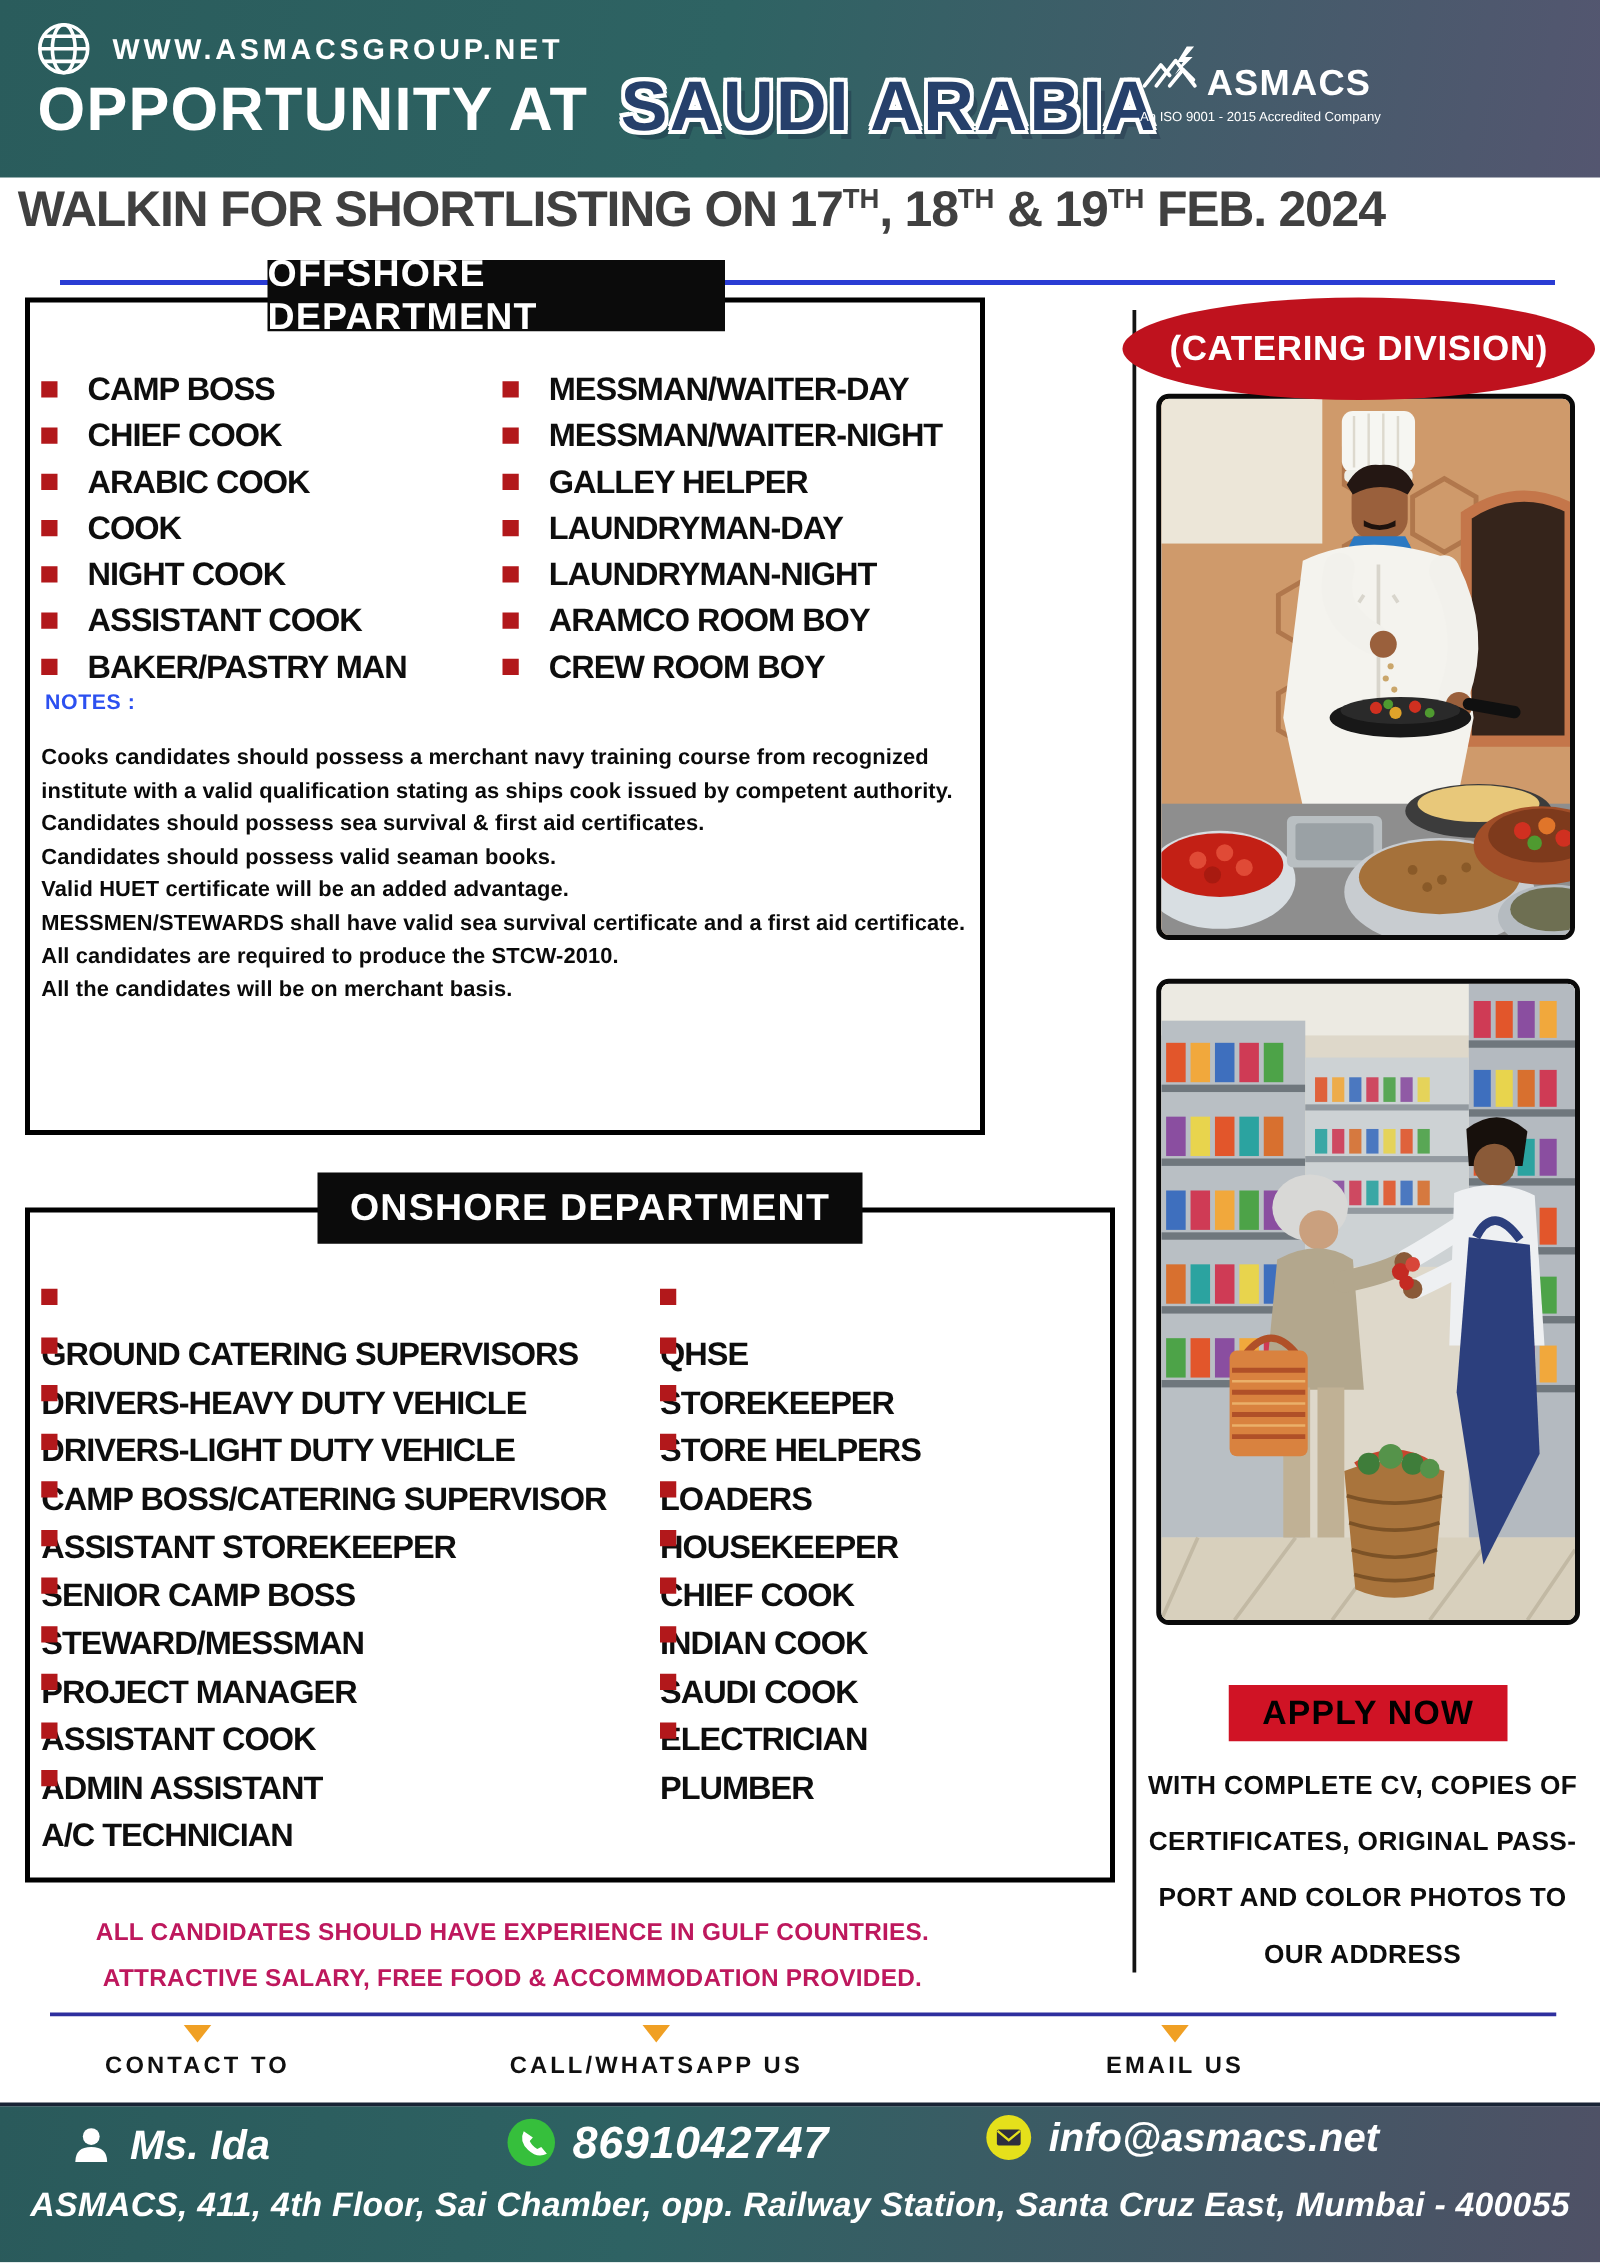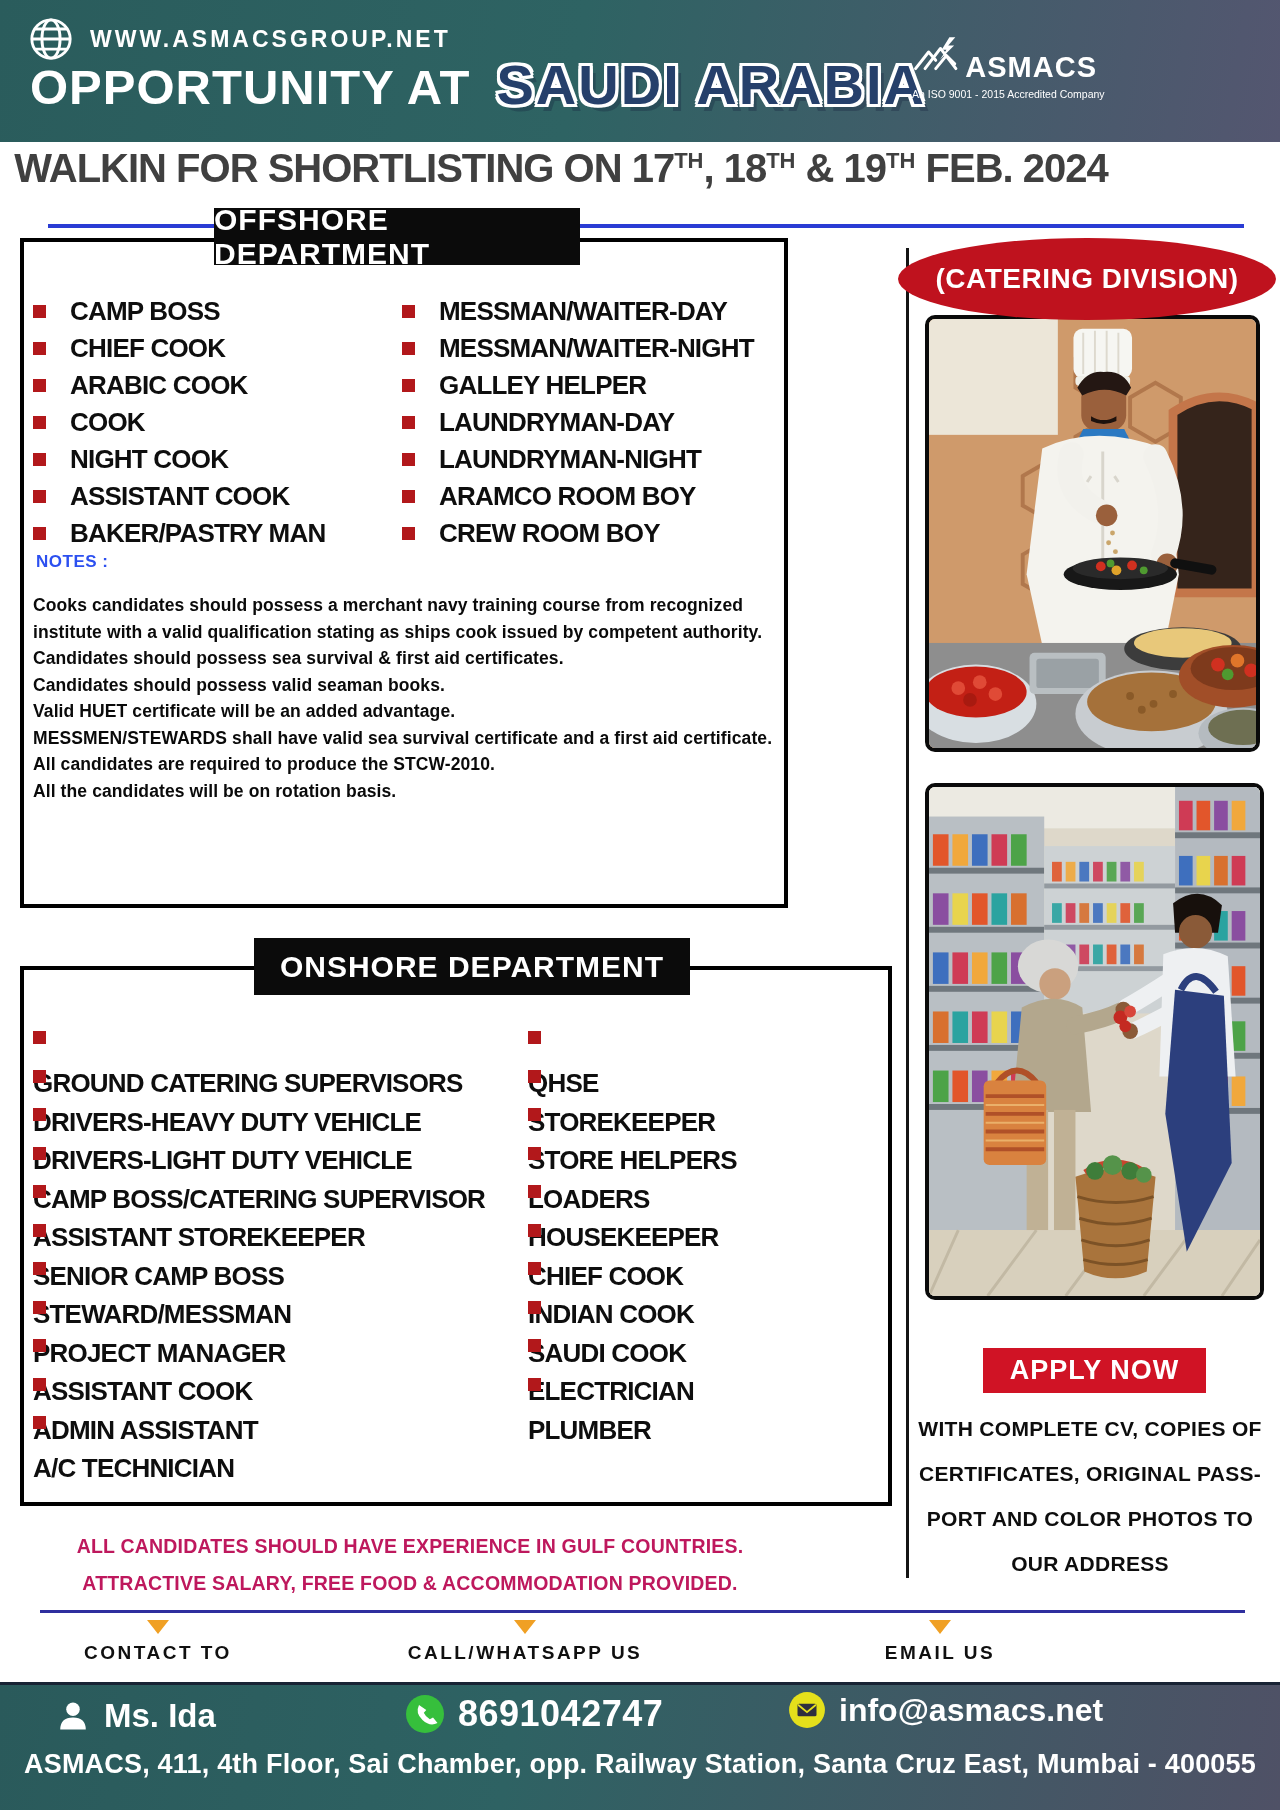--- a/index.html
+++ b/index.html
@@ -56,21 +56,21 @@
 
   
   .v-divider{position:absolute;left:906px;top:248px;width:3px;height:1330px;background:#141414;}
   .catering-badge{position:absolute;left:898px;top:238px;width:378px;height:82px;background:#bf121e;border-radius:50%;
     display:flex;align-items:center;justify-content:center;color:#fff;font-size:28px;font-weight:bold;letter-spacing:.5px;z-index:4;}
   .photo{position:absolute;border:4px solid #0a0a0a;border-radius:10px;overflow:hidden;background:#ddd;z-index:2;}
   .photo svg{display:block;width:100%;height:100%;}
   .photo-chef{left:925px;top:315px;width:335px;height:437px;}
   .photo-grocery{left:925px;top:783px;width:339px;height:517px;}
 
-  .apply-btn{position:absolute;left:983px;top:1348px;width:223px;height:45px;background:#d01325;color:#ffffff;
+  .apply-btn{position:absolute;left:983px;top:1348px;width:223px;height:45px;background:#d01325;color:#000000;
     font-size:27px;font-weight:bold;letter-spacing:1px;display:flex;align-items:center;justify-content:center;border:none;cursor:pointer;}
   .apply-text{position:absolute;left:908px;top:1406px;width:364px;text-align:center;}
   .apply-line{font-size:21px;font-weight:600;color:#0d0d0d;line-height:45px;letter-spacing:.3px;}
 
   
   .gulf-lines{position:absolute;left:60px;top:1528px;width:700px;text-align:center;}
   .gulf-line{font-size:19.5px;font-weight:bold;color:#be185d;line-height:37px;letter-spacing:.2px;}
 
   .bottomline{position:absolute;left:40px;top:1610px;width:1205px;height:3px;background:#2e2f9e;}
 
@@ -78,21 +78,21 @@
   .contact-item{position:absolute;top:1620px;text-align:center;}
   .contact-item.c1{left:58px;width:200px;}
   .contact-item.c2{left:395px;width:260px;}
   .contact-item.c3{left:830px;width:220px;}
   .tri{width:0;height:0;border-left:11px solid transparent;border-right:11px solid transparent;
        border-top:14px solid #f0a024;margin:0 auto 8px;}
   .contact-label{font-size:19px;font-weight:bold;letter-spacing:2.5px;color:#101010;}
 
   
   .footer-band{position:absolute;left:0;top:1682px;width:1280px;height:128px;border-top:3px solid #182334;
-    background:linear-gradient(100deg,#2a5a5b 0%,#2e6263 40%,#4f5166 100%);color:#fff;}
+    background:linear-gradient(100deg,#2a5a5b 0%,#2e6263 40%,#4f5166 100%);color:#fff;font-style:italic;}
   .f-item{position:absolute;display:flex;align-items:center;gap:13px;}
   .f-name{left:55px;top:12px;}
   .f-phone{left:405px;top:8px;}
   .f-email{left:788px;top:6px;}
   .f-name .txt{font-size:33px;font-weight:bold;}
   .f-phone .txt{font-size:36px;font-weight:bold;letter-spacing:.5px;}
   .f-email .txt{font-size:32px;font-weight:bold;}
   .f-icon{display:block;}
   .f-address{position:absolute;left:0;top:64px;width:100%;text-align:center;font-size:27px;font-weight:600;letter-spacing:.2px;}
 </style>
@@ -199,21 +199,21 @@
     </div>
   <div class="notes-label">NOTES :</div>
   <div class="notes">
       <div class="note-line">Cooks candidates should possess a merchant navy training course from recognized</div>
       <div class="note-line">institute with a valid qualification stating as ships cook issued by competent authority.</div>
       <div class="note-line">Candidates should possess sea survival &amp; first aid certificates.</div>
       <div class="note-line">Candidates should possess valid seaman books.</div>
       <div class="note-line">Valid HUET certificate will be an added advantage.</div>
       <div class="note-line">MESSMEN/STEWARDS shall have valid sea survival certificate and a first aid certificate.</div>
       <div class="note-line">All candidates are required to produce the STCW-2010.</div>
-      <div class="note-line">All the candidates will be on rotation basis.</div>
+      <div class="note-line">All the candidates will be on merchant basis.</div>
     </div>
 
   <div class="onshore-box"></div>
   <div class="section-header onshore-header">ONSHORE DEPARTMENT</div>
   <div class="job-col on-col1">
       <div class="job-item">
         <span class="bullet"></span>
         <span class="job-label">GROUND CATERING SUPERVISORS</span>
       </div>
       <div class="job-item">

